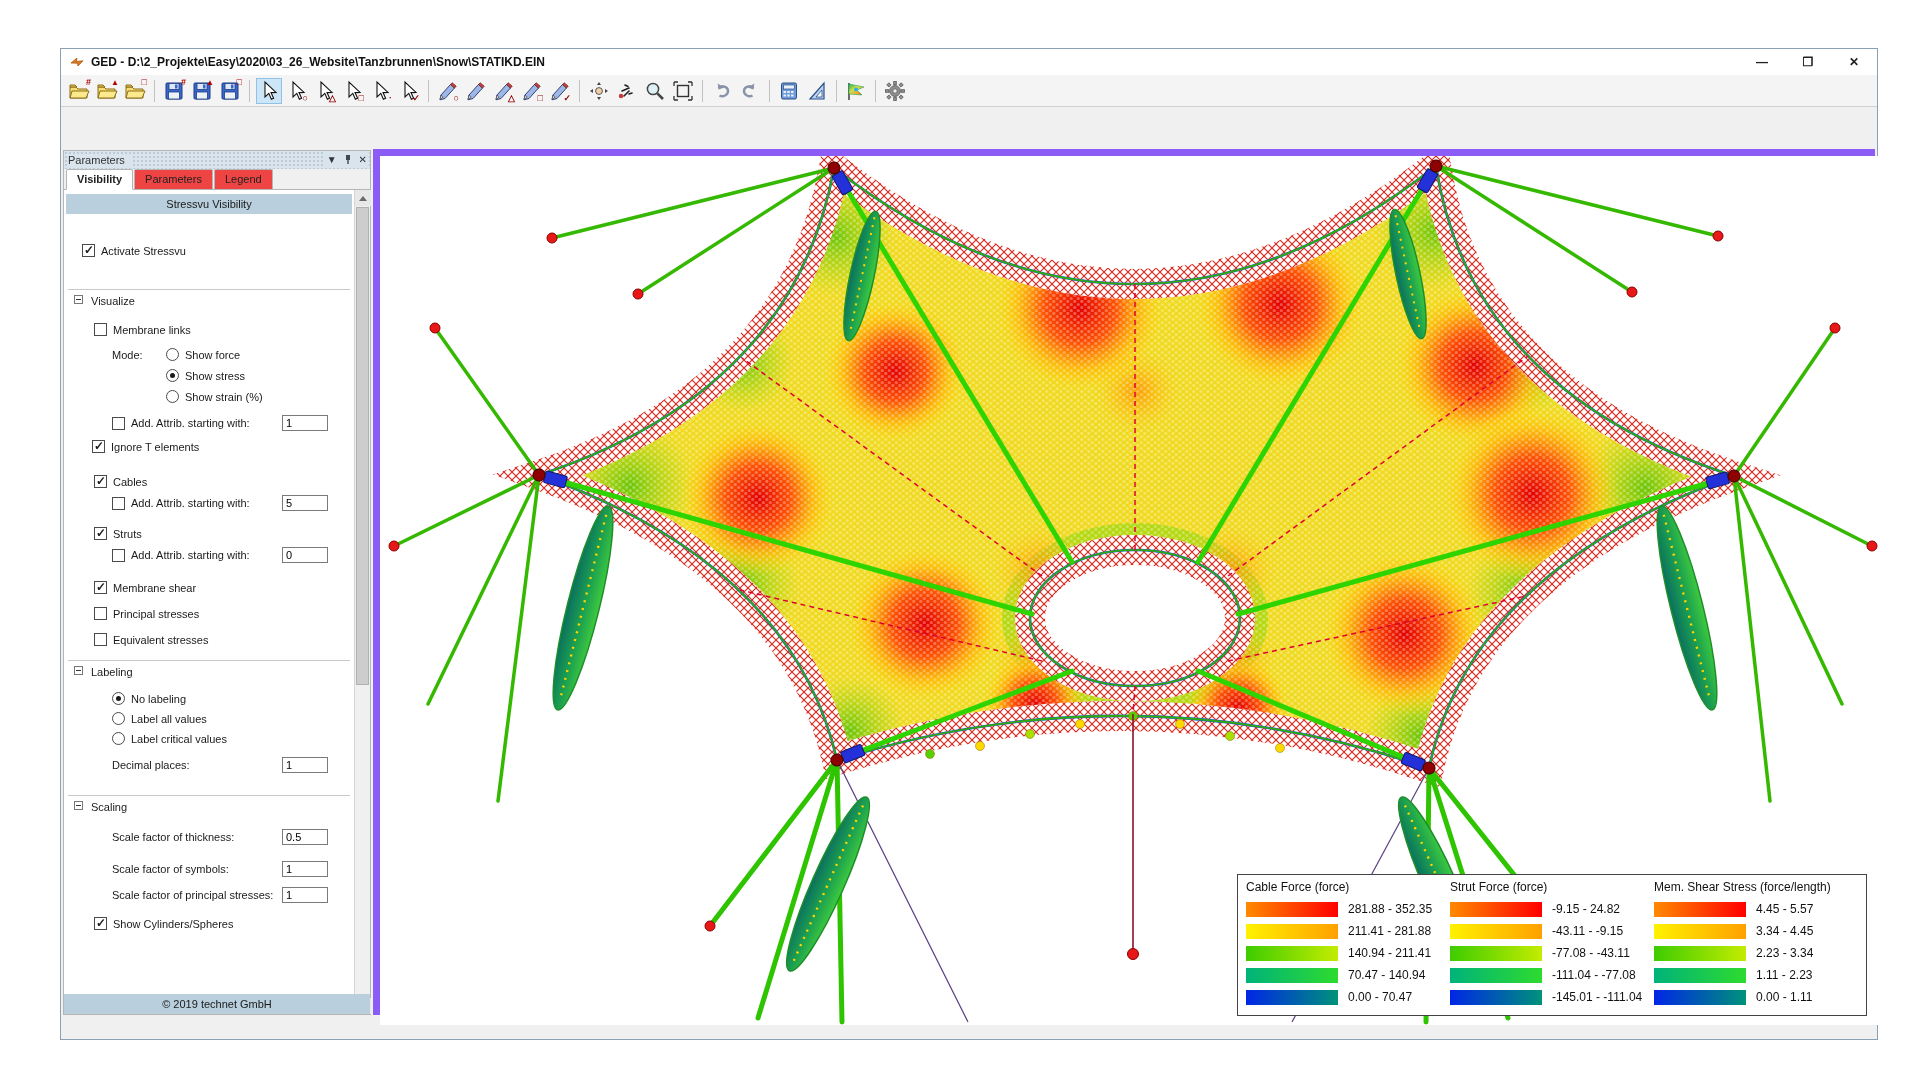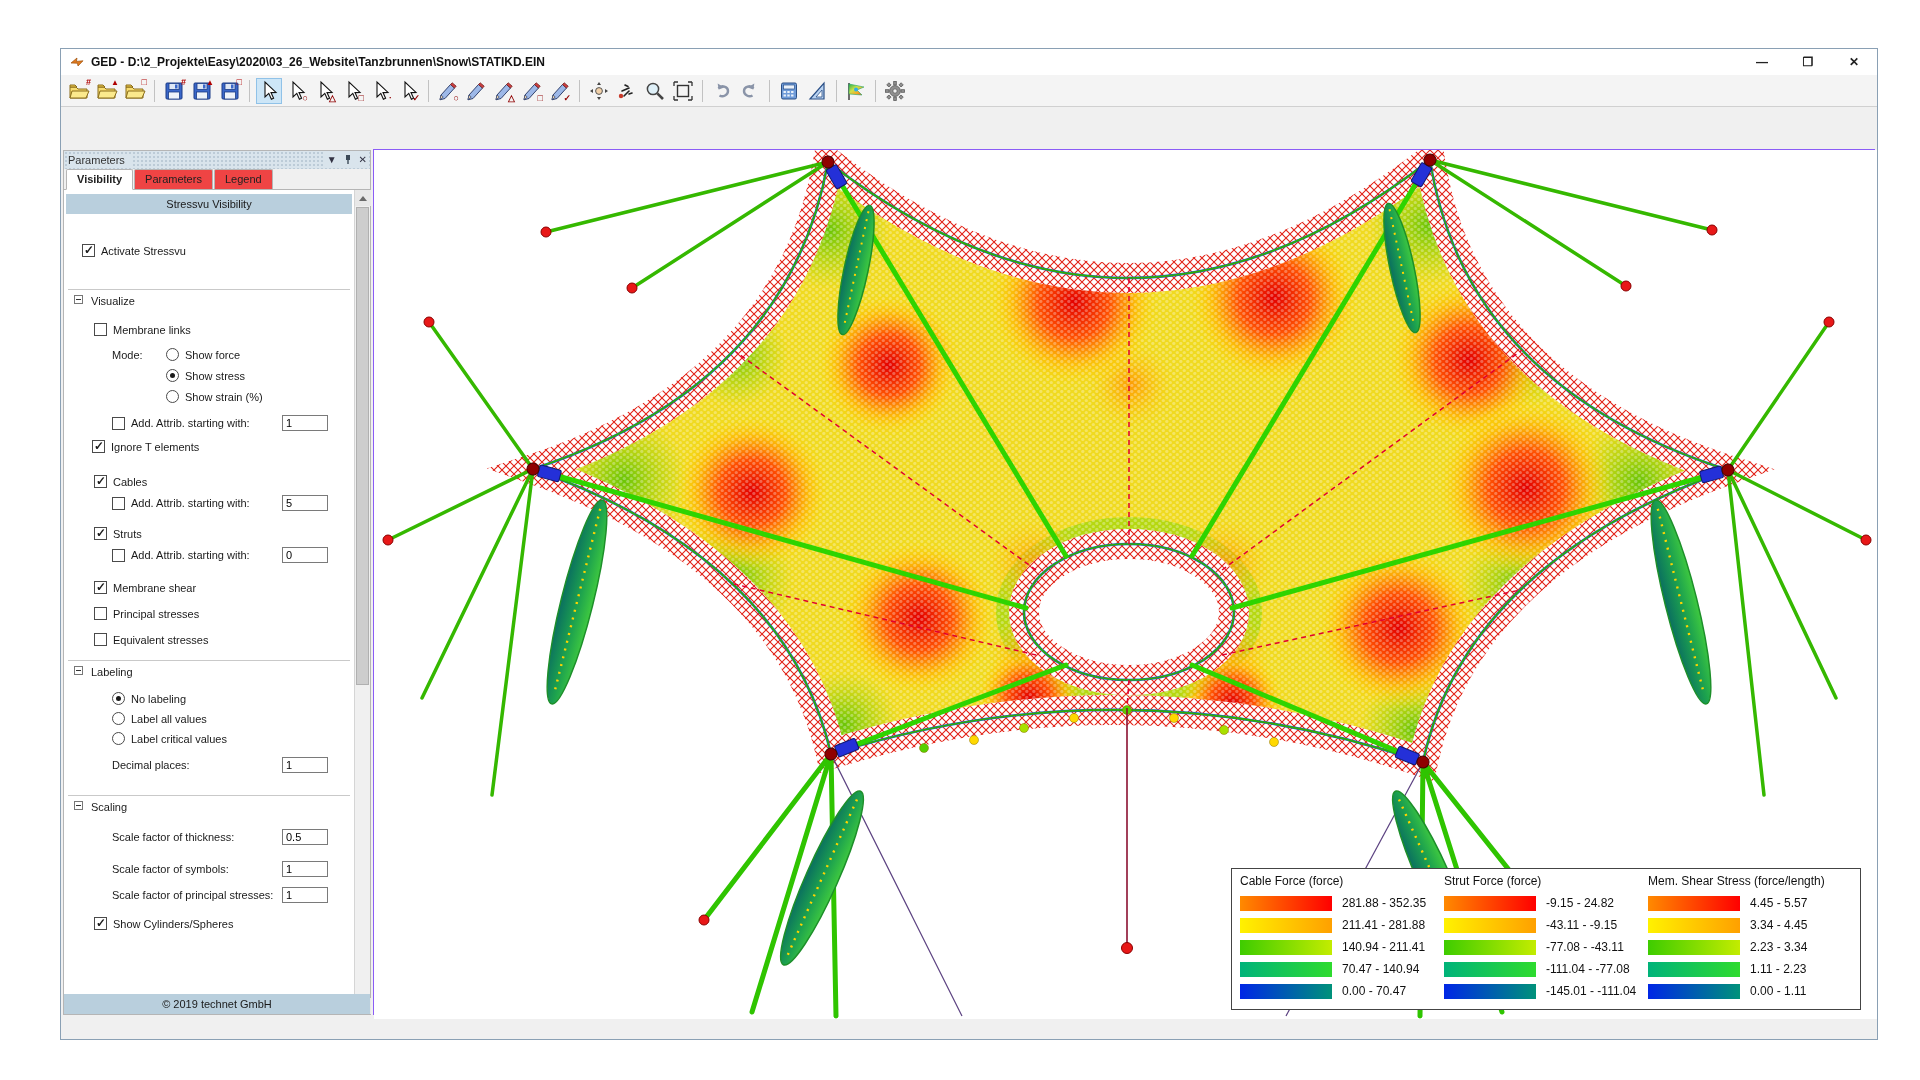--- a/index.html
+++ b/index.html
@@ -53,21 +53,21 @@
   .rb { width:13px; height:13px; border:1px solid #4a4a4a; border-radius:50%; background:#fff; position:relative; flex:none; }
   .rb.on::after { content:""; position:absolute; left:3px; top:3px; width:5px; height:5px; border-radius:50%; background:#1a1a1a; }
   .fld { margin-left:auto; margin-right:26px; width:46px; height:16px; border:1px solid #7a7a7a; font-size:11px; font-family:"Liberation Sans",sans-serif; padding:0 3px; background:#fff; }
   .divider { height:1px; background:#c9c9c9; margin:14px 4px 0 4px; }
   .grp { display:flex; align-items:flex-start; margin:5px 0 0 10px; font-size:11px; color:#1a1a1a; }
   .grp-box { width:9px; height:9px; border:1px solid #777; position:relative; flex:none; background:#fff; }
   .grp-box::after { content:""; position:absolute; left:1px; top:3px; width:5px; height:1px; background:#333; }
   .grp .lbl { margin-left:8px; }
 
   
-  .canvas { position:absolute; left:312px; top:21px; right:2px; bottom:2px; background:#ffffff; border:1px solid #8b5cf6; }
+  .canvas { position:absolute; left:312px; top:21px; right:2px; bottom:2px; background:#ffffff; border:7px solid #8b5cf6; }
   .canvas svg.scene { position:absolute; left:0; top:0; }
 
   
   .legend { position:absolute; left:857px; top:718px; width:630px; height:142px; background:#ffffff; border:1px solid #444; z-index:5; display:flex; padding:5px 8px; }
   .legend-col { width:210px; }
   .legend-title { font-size:12px; color:#111; margin-bottom:4px; white-space:nowrap; }
   .legend-row { display:flex; align-items:center; height:22px; }
   .legend-swatch { width:92px; height:15px; flex:none; }
   .legend-range { font-size:12px; color:#111; margin-left:10px; white-space:nowrap; }
 

